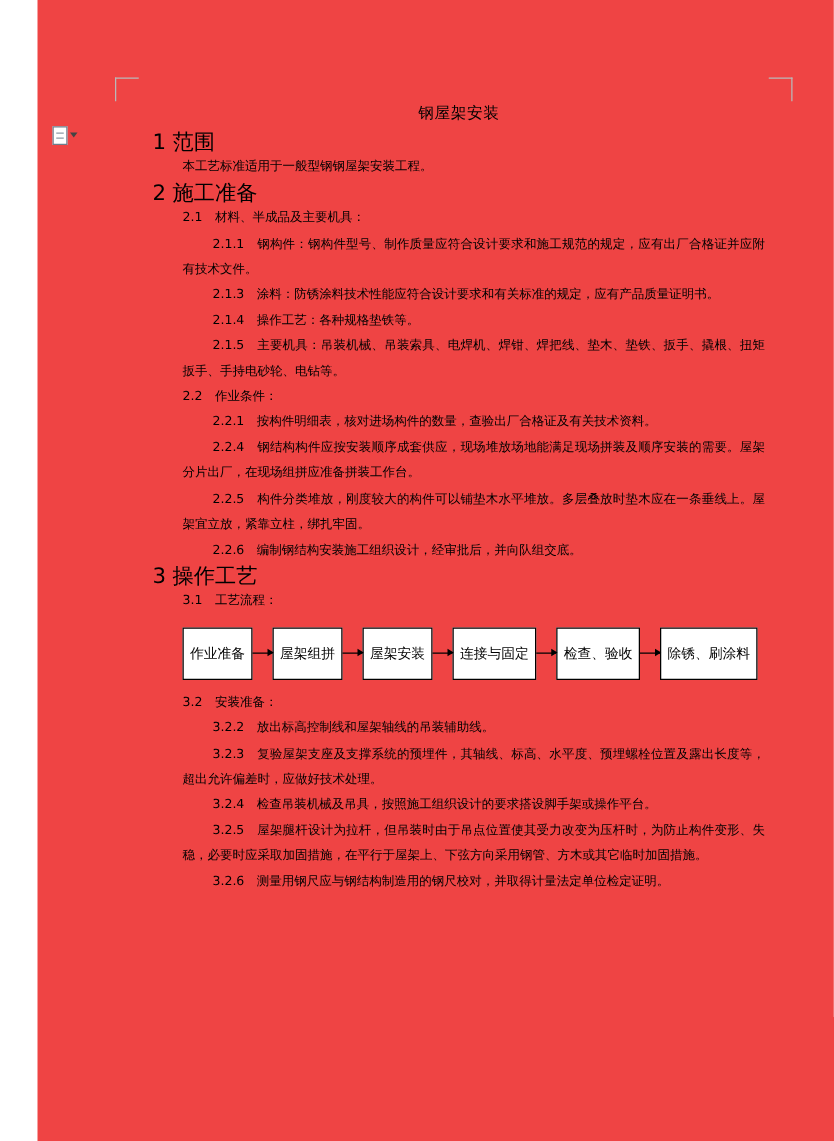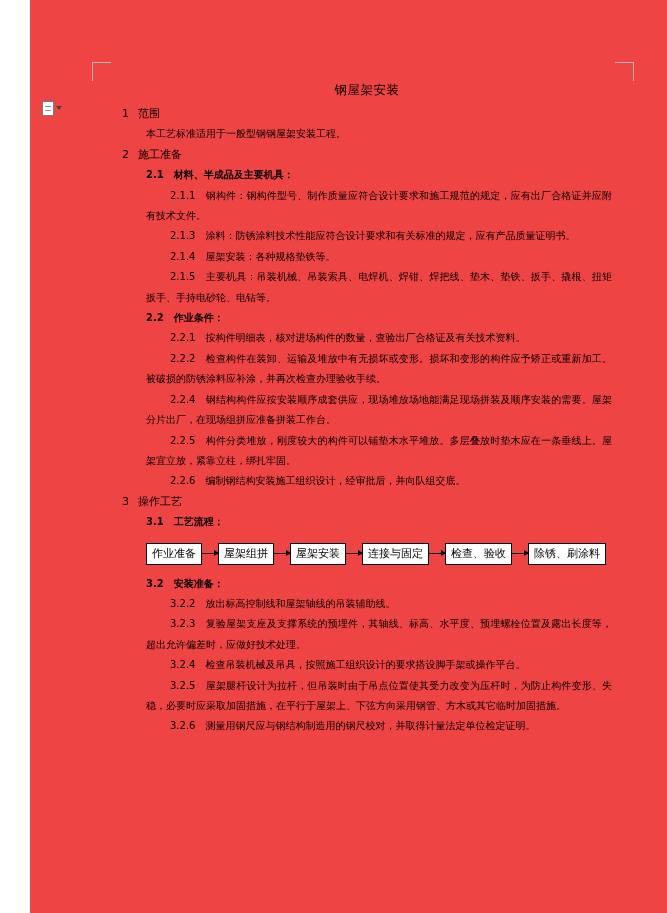--- a/index.html
+++ b/index.html
@@ -86,42 +86,42 @@
   }
   p.line {
     margin: 0;
     font-size: 10px;
     line-height: 20.4px;
     text-align: justify;
     text-justify: inter-ideograph;
   }
   .h1 { 
     margin: 0;
-    font-size: 11px;
+    font-size: 17px;
     line-height: 20.4px;
   }
   .h1 .num { display: inline-block; width: 16px; }
   .ind1 { padding-left: 0; text-indent: 24px; }
   .ind2h { padding-left: 24px; text-indent: 0; }
   .ind3 { padding-left: 24px; text-indent: 24px; }
-  .bold { font-weight: bold; }
+  .bold { font-weight: normal; }
 
   
   .flow {
     margin-top: 10px;
     margin-left: 24px;
     display: flex;
     align-items: center;
     gap: 0px;
   }
   .flow .box {
     border: 1px solid #000;
     font-size: 11px;
     line-height: 14px;
-    padding: 3px 5px;
+    padding: 13px 5px;
     white-space: nowrap;
     background: #fff;
   }
   .flow .arrow {
     position: relative;
     width: 16px;
     height: 1px;
     background: #000;
     flex: 0 0 16px;
   }
@@ -155,26 +155,25 @@
 
     <p class="h1"><span class="num">1</span><span>范围</span></p>
 
     <p class="line ind1">本工艺标准适用于一般型钢钢屋架安装工程。</p>
 
     <p class="h1"><span class="num">2</span><span>施工准备</span></p>
 
     <p class="line ind2h bold">2.1　材料、半成品及主要机具：</p>
     <p class="line ind3">2.1.1　钢构件：钢构件型号、制作质量应符合设计要求和施工规范的规定，应有出厂合格证并应附有技术文件。</p>
     <p class="line ind3">2.1.3　涂料：防锈涂料技术性能应符合设计要求和有关标准的规定，应有产品质量证明书。</p>
-    <p class="line ind3">2.1.4　屋架安装：各种规格垫铁等。</p>
+    <p class="line ind3">2.1.4　操作工艺：各种规格垫铁等。</p>
     <p class="line ind3">2.1.5　主要机具：吊装机械、吊装索具、电焊机、焊钳、焊把线、垫木、垫铁、扳手、撬根、扭矩扳手、手持电砂轮、电钻等。</p>
 
     <p class="line ind2h bold">2.2　作业条件：</p>
     <p class="line ind3">2.2.1　按构件明细表，核对进场构件的数量，查验出厂合格证及有关技术资料。</p>
-    <p class="line ind3">2.2.2　检查构件在装卸、运输及堆放中有无损坏或变形。损坏和变形的构件应予矫正或重新加工。被破损的防锈涂料应补涂，并再次检查办理验收手续。</p>
     <p class="line ind3">2.2.4　钢结构构件应按安装顺序成套供应，现场堆放场地能满足现场拼装及顺序安装的需要。屋架分片出厂，在现场组拼应准备拼装工作台。</p>
     <p class="line ind3">2.2.5　构件分类堆放，刚度较大的构件可以铺垫木水平堆放。多层叠放时垫木应在一条垂线上。屋架宜立放，紧靠立柱，绑扎牢固。</p>
     <p class="line ind3">2.2.6　编制钢结构安装施工组织设计，经审批后，并向队组交底。</p>
 
     <p class="h1"><span class="num">3</span><span>操作工艺</span></p>
 
     <p class="line ind2h bold">3.1　工艺流程：</p>
 
     <div class="flow">
       <div class="box">作业准备</div>

